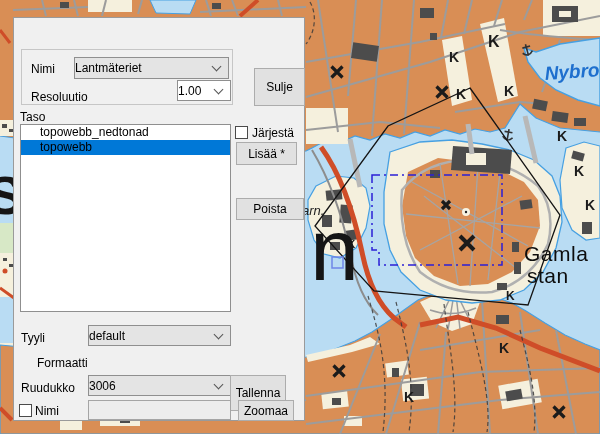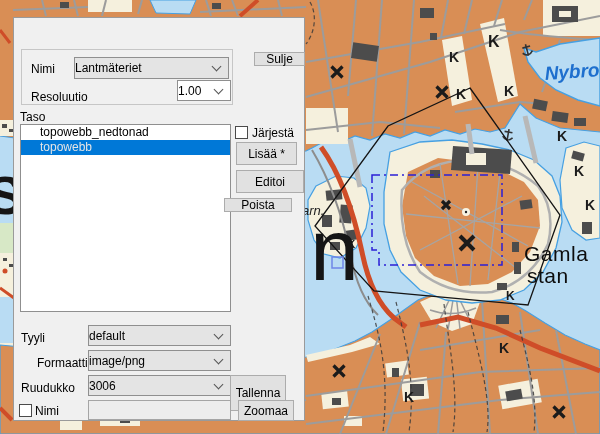--- a/index.html
+++ b/index.html
@@ -19,21 +19,21 @@
   .combo{position:absolute;background:#e4e4e4;border:1px solid #8f8f8f;box-sizing:border-box;
     display:flex;align-items:center;padding-left:0;padding-right:20px;overflow:hidden;white-space:nowrap}
   .combo.white{background:#fff}
   .chev{position:absolute;right:8px;top:50%;width:6px;height:6px;margin-top:-5px;
     border-right:1.4px solid #555;border-bottom:1.4px solid #555;transform:rotate(45deg)}
   .btn{position:absolute;background:#e1e1e1;border:1px solid #acacac;box-sizing:border-box;
     display:flex;align-items:center;justify-content:center;font-size:12px}
   .list{position:absolute;left:6px;top:106px;width:211px;height:188px;background:#fff;
     border:1px solid #8f8f8f;box-sizing:border-box;overflow:hidden}
   .item{height:15px;line-height:15px;padding:0 19px;font-size:12px;white-space:nowrap}
-  .item.selected{background:#0078d7;color:#e5e5e5}
+  .item.selected{background:#0078d7;color:#000000}
   .cb{position:absolute;width:13px;height:13px;background:#fff;border:1px solid #4a4a4a;box-sizing:border-box}
   .field{position:absolute;background:#ededed;border:1px solid #a5a5a5;box-sizing:border-box;font-size:12px;
     font-family:"Liberation Sans",sans-serif;padding:0 4px}
 </style>
 </head>
 <body>
 
 <svg id="map" width="600" height="434" viewBox="0 0 600 434">
 
   <rect x="0" y="0" width="600" height="434" fill="#b9dcf3"></rect>
@@ -269,54 +269,47 @@
     <span>Lantmäteriet</span>
     <span class="chev"></span>
   </div>
 
   <span class="lbl" style="left:17px;top:72px">Resoluutio</span>
   <div class="combo white" style="left:163px;top:62px;width:54px;height:21px">
     <span>1.00</span>
     <span class="chev"></span>
   </div>
 
-  <div class="btn" style="left:240px;top:34px;width:51px;height:14px">
+  <div class="btn" style="left:240px;top:50px;width:51px;height:38px">
       <span>Sulje</span>
     </div>
 
   <span class="lbl" style="left:6px;top:92px">Taso</span>
   <div class="list">
     <div class="item">topowebb_nedtonad</div>
     <div class="item selected">topowebb</div>
   </div>
 
   <span class="cb" style="left:221px;top:108px"></span>
   <span class="lbl" style="left:238px;top:108px">Järjestä</span>
 
   <div class="btn" style="left:222px;top:124px;width:61px;height:23px">
       <span>Lisää *</span>
     </div>
-  <div class="btn" style="left:222px;top:152px;width:68px;height:23px">
-      <span>Editoi</span>
-    </div>
-  <div class="btn" style="left:210px;top:180px;width:68px;height:14px">
+  <div class="btn" style="left:222px;top:180px;width:68px;height:22px">
       <span>Poista</span>
     </div>
 
   <span class="lbl" style="left:7px;top:313px">Tyyli</span>
   <div class="combo" style="left:74px;top:307px;width:143px;height:21px">
     <span>default</span>
     <span class="chev"></span>
   </div>
 
   <span class="lbl" style="left:23px;top:338px">Formaatti</span>
-  <div class="combo" style="left:74px;top:332px;width:143px;height:21px">
-    <span>image/png</span>
-    <span class="chev"></span>
-  </div>
 
   <span class="lbl" style="left:7px;top:363px">Ruudukko</span>
   <div class="combo" style="left:74px;top:357px;width:143px;height:21px">
     <span>3006</span>
     <span class="chev"></span>
   </div>
   <div class="btn" style="left:216px;top:357px;width:56px;height:36px">
       <span>Tallenna</span>
     </div>
 

